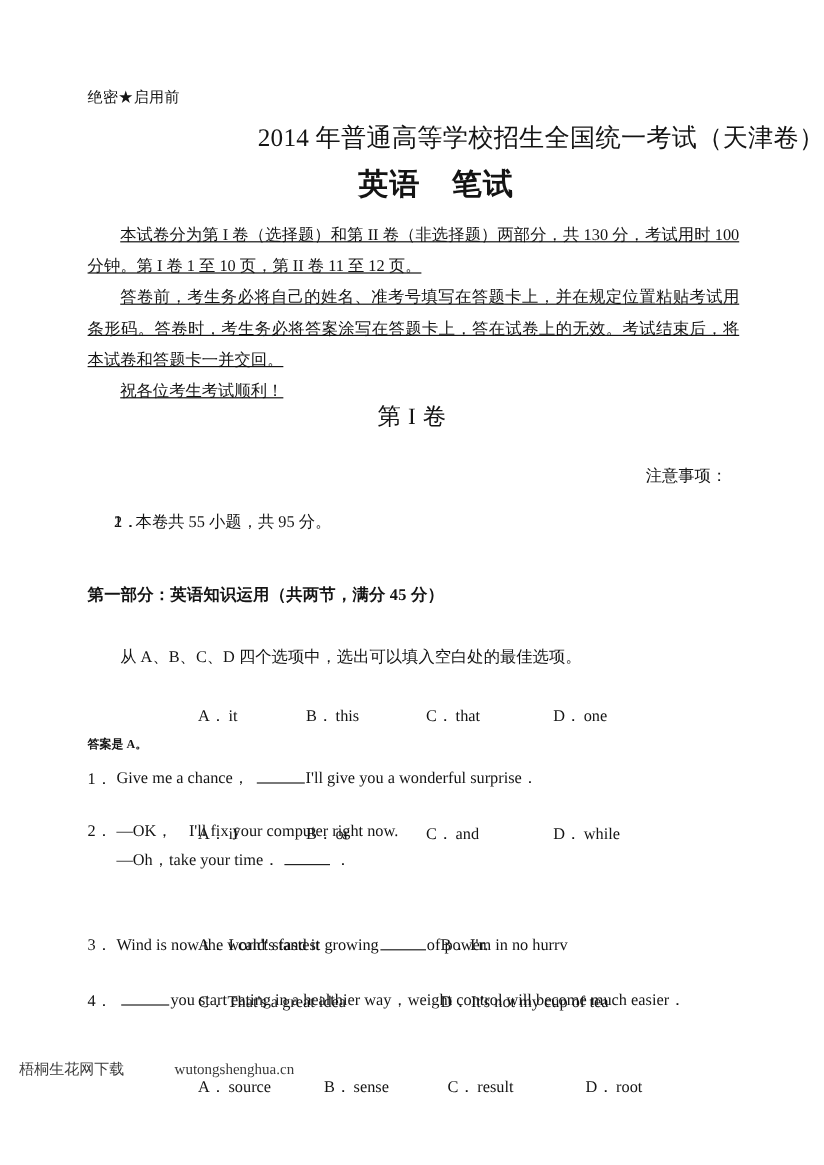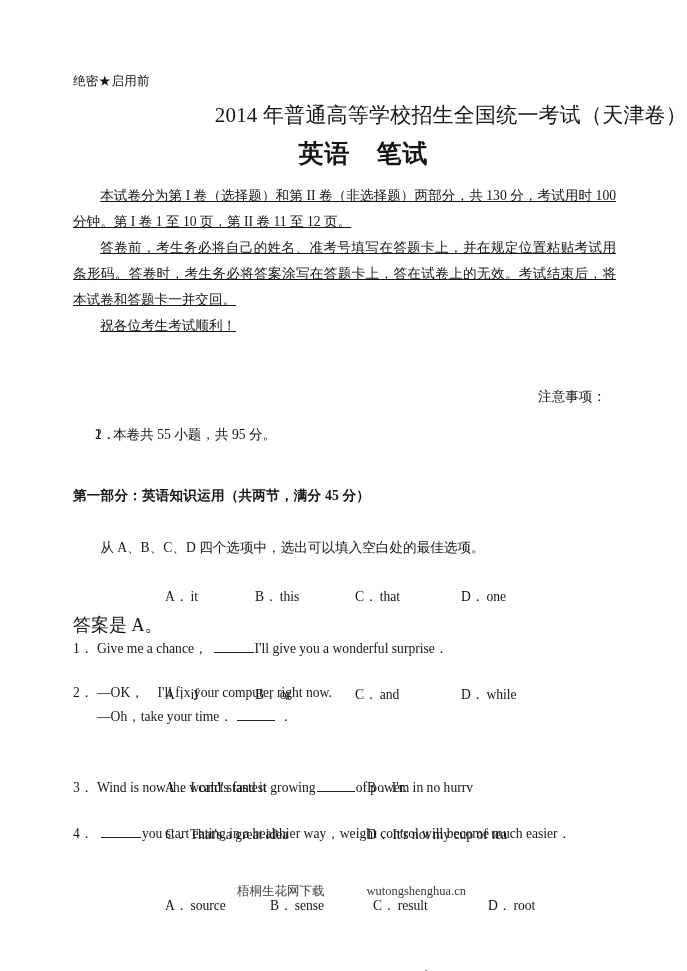--- a/index.html
+++ b/index.html
@@ -142,22 +142,23 @@
     position: absolute;
     left: 73px;
     top: 566px;
     font-size: 13.6px;
     white-space: nowrap;
   }
   .example-answer {
     position: absolute;
     left: 73px;
     top: 613px;
-    font-size: 18px;
-    white-space: nowrap;
+    font-size: 10px;
+    white-space: nowrap;
+    font-weight: bold;
   }
 
   
   .q {
     position: absolute;
     left: 73px;
     width: 560px;
     font-size: 13.6px;
   }
   .q .stem {
@@ -197,21 +198,21 @@
     vertical-align: baseline;
     height: 0.95em;
     margin: 0 1px;
   }
 
   
   .footer {
     position: absolute;
     left: 16px; right: 0;
     top: 883px;
-    text-align: center;
+    text-align: left;
     font-size: 12.5px;
     color: #3a3a3a;
     white-space: nowrap;
   }
   .footer .site {
     margin-left: 42px;
     font-family: "Liberation Serif", "DejaVu Serif", serif;
   }
 </style>
 </head>
@@ -223,20 +224,21 @@
 
   <div class="title-main">2014 年普通高等学校招生全国统一考试（天津卷）</div>
   <div class="title-sub">英语　笔试</div>
 
   <div class="body-block">
     <p>本试卷分为第 I 卷（选择题）和第 II 卷（非选择题）两部分，共 130 分，考试用时 100 分钟。第 I 卷 1 至 10 页，第 II 卷 11 至 12 页。</p>
     <p>答卷前，考生务必将自己的姓名、准考号填写在答题卡上，并在规定位置粘贴考试用条形码。答卷时，考生务必将答案涂写在答题卡上，答在试卷上的无效。考试结束后，将本试卷和答题卡一并交回。</p>
     <p>祝各位考生考试顺利！</p>
   </div>
 
+  <div class="juan-heading">第 I 卷</div>
 
   <div class="notice">
     <p class="notice-title">注意事项：</p>
     <ol>
       <li>
         <span class="num">1．</span>
       </li>
       <li>
         <span class="num">2．</span>
         <span>本卷共 55 小题，共 95 分。</span>

